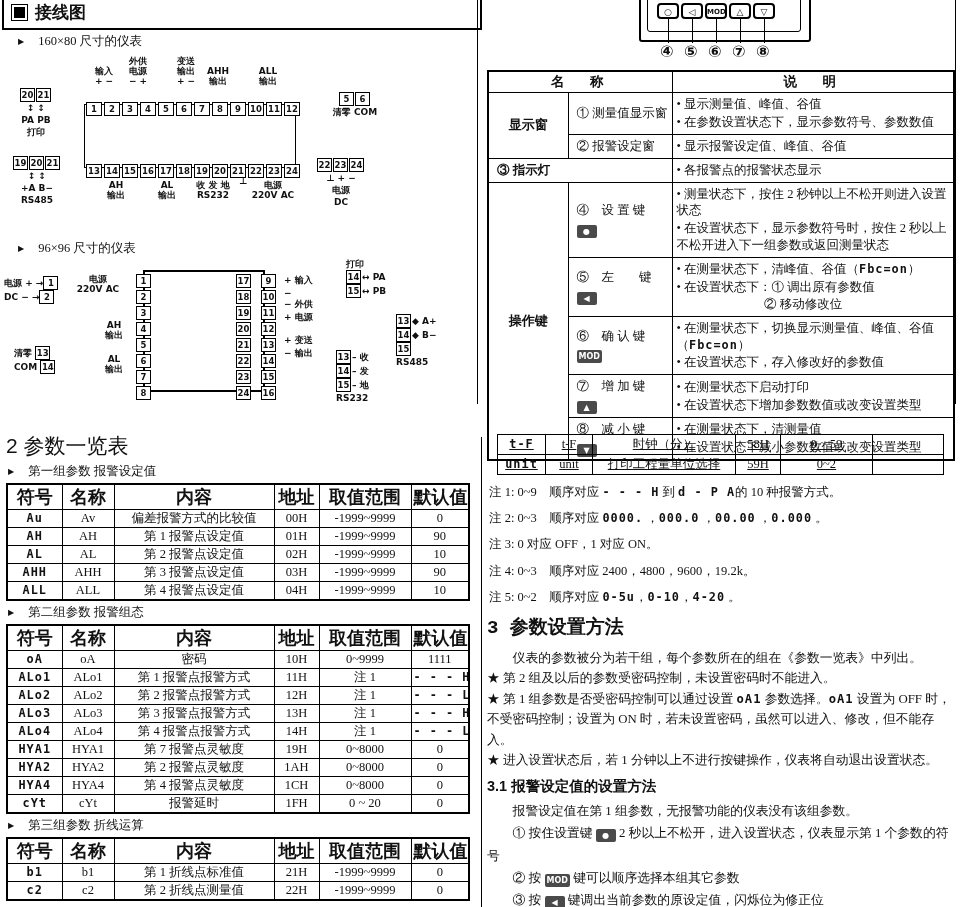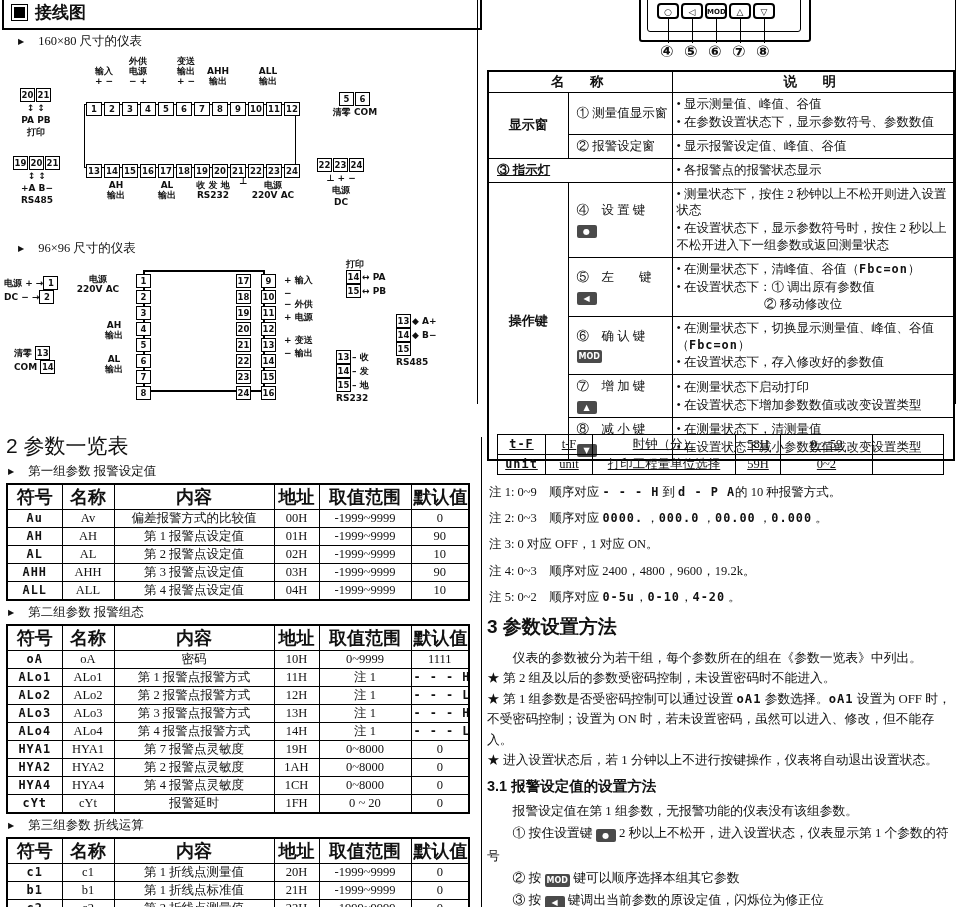--- a/index.html
+++ b/index.html
@@ -65,21 +65,21 @@
     overflow:hidden;white-space:nowrap;}
   .param th{font-size:18px;font-weight:bold;height:19px;margin-left:28px;}
   .seg{font-family:"DejaVu Sans Mono",monospace;font-weight:bold;letter-spacing:1px;font-size:0.95em;}
   .keycap{display:inline-block;min-width:16px;height:13px;background:#4a4a4a;color:#fff;
     border-radius:2px;font:bold 8px/13px "DejaVu Sans",sans-serif;text-align:center;
     padding:0 2px;vertical-align:-1px;}
   .contwrap{margin-left:10px;}
   .cont{width:446px;border:1.5px solid #000;font-size:12.5px;table-layout:fixed;text-decoration:underline;}
   .cont td{border:1px solid #000;text-align:center;padding:0 2px;height:19px;white-space:nowrap;}
   .note{font-size:12.5px;margin:0 0 8px 2px;line-height:1.45;}
-  h3.sec{font-size:19px;font-weight:bold;margin:6px 0 8px 0;font-family:Liberation Sans, sans-serif;}
+  h3.sec{font-size:19px;font-weight:bold;margin:6px 0 8px 0;font-family:Liberation Mono, monospace;}
   .para{font-size:12.8px;line-height:1.6;margin:0;}
   h4.sec{font-size:14.5px;font-weight:bold;margin:6px 0 4px 0;font-family:"Liberation Sans",sans-serif;}
   .step{font-size:12.8px;line-height:1.75;margin:0;}
 </style>
 </head>
 <body>
 
 <div class="vline" style="left:477px;top:0;height:404px;"></div>
 <div class="vline" style="left:955px;top:0;height:404px;"></div>
 <div class="vline" style="left:481px;top:437px;height:470px;"></div>
@@ -247,21 +247,21 @@
           <div class="bullet">• 在参数设置状态下，显示参数符号、参数数值</div>
         </td>
   </tr>
   <tr>
     <td class="keyname">② 报警设定窗</td>
     <td>
           <div class="bullet">• 显示报警设定值、峰值、谷值</div>
         </td>
   </tr>
   <tr>
-    <td colspan="2" class="keyname" style="font-weight:bold;text-decoration:underline;">③ 指示灯</td>
+    <td colspan="2" class="keyname" style="font-weight:bold;">③ 指示灯</td>
     <td>
           <div class="bullet">• 各报警点的报警状态显示</div>
         </td>
   </tr>
   <tr>
     <td rowspan="5" class="grp">操作键</td>
     <td class="keyname">④　设 置 键<br><span class="keycap">●</span></td>
     <td>
           <div class="bullet">• 测量状态下，按住 2 秒钟以上不松开则进入设置状态</div>
           <div class="bullet">• 在设置状态下，显示参数符号时，按住 2 秒以上不松开进入下一组参数或返回测量状态</div>
@@ -481,28 +481,20 @@
         <tr>
       <th>符号</th>
       <th>名称</th>
       <th>内容</th>
       <th>地址</th>
       <th>取值范围</th>
       <th>默认值</th>
     </tr>
     </tbody>
       <tbody>
-        <tr>
-          <td><span class="seg">c1</span></td>
-          <td>c1</td>
-          <td>第 1 折线点测量值</td>
-          <td>20H</td>
-          <td>-1999~9999</td>
-          <td>0</td>
-        </tr>
         <tr>
           <td><span class="seg">b1</span></td>
           <td>b1</td>
           <td>第 1 折线点标准值</td>
           <td>21H</td>
           <td>-1999~9999</td>
           <td>0</td>
         </tr>
         <tr>
           <td><span class="seg">c2</span></td>

